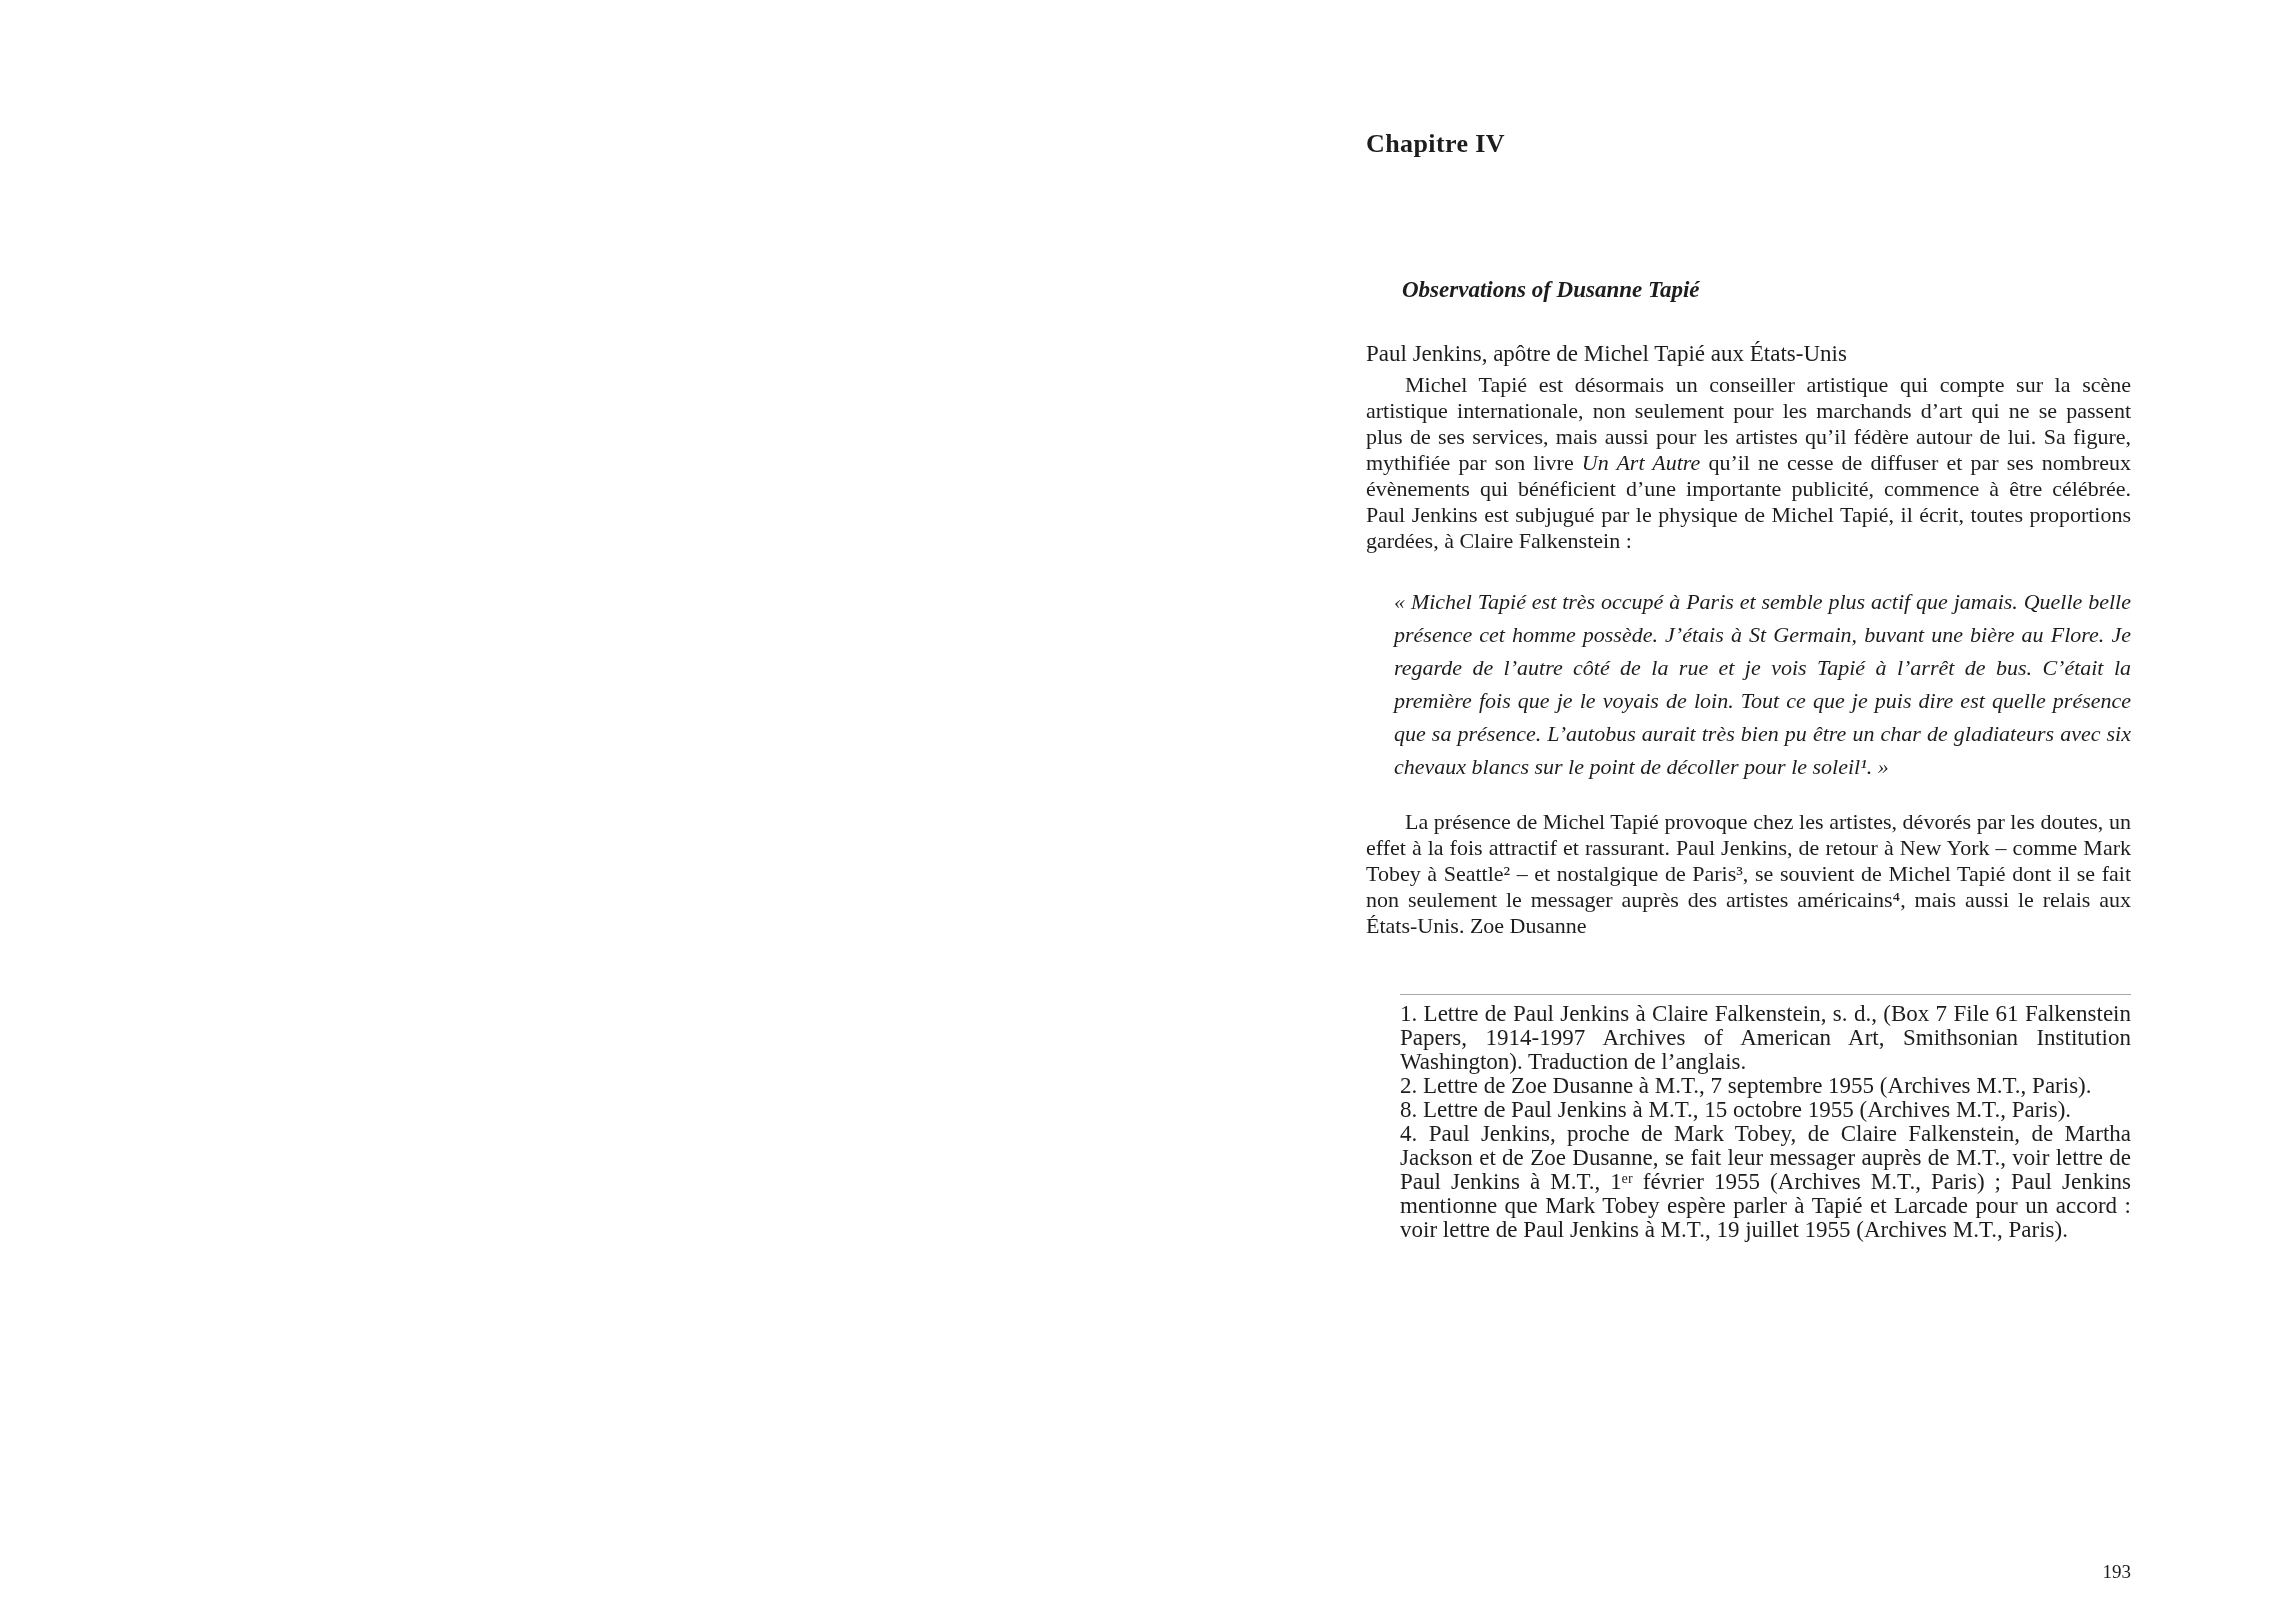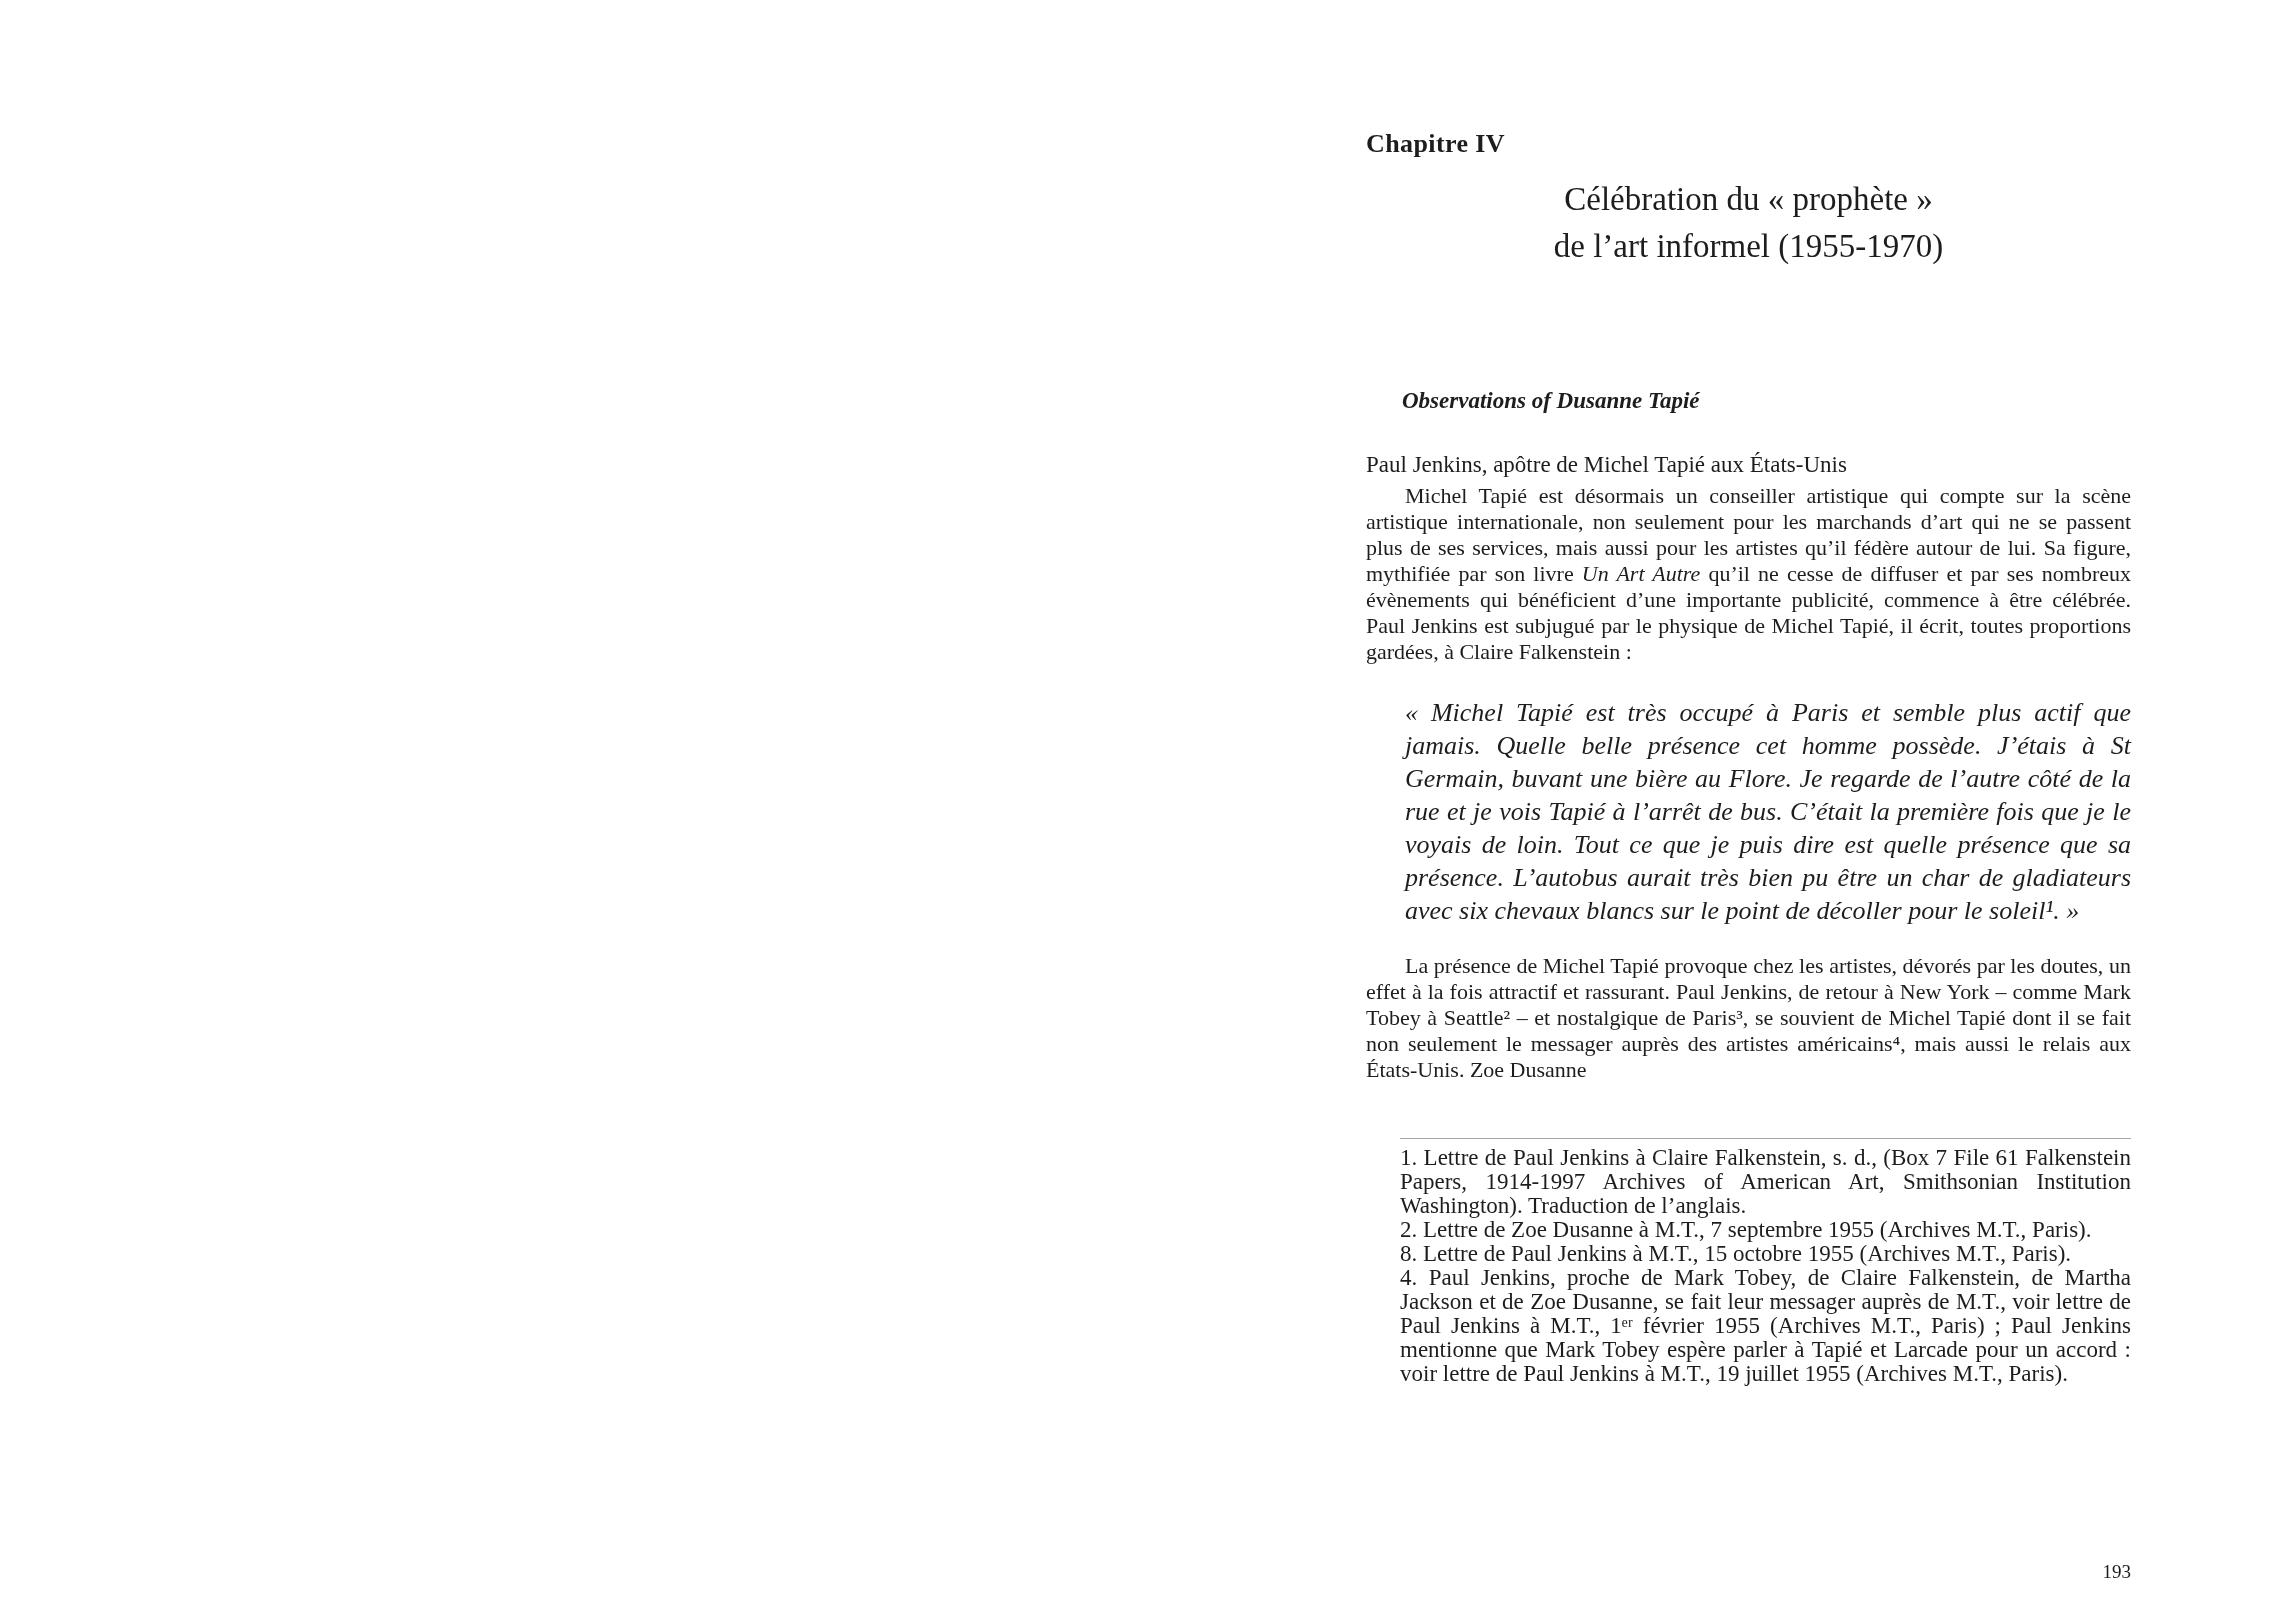--- a/index.html
+++ b/index.html
@@ -55,22 +55,22 @@
   .para1 {
     margin-top: 1.7px;
     text-indent: 39px;
   }
   .para2 {
     margin-top: 26px;
     text-indent: 39px;
   }
   .block-quote {
     margin-top: 31px;
-    margin-left: 39px;
-    font-size: 26px;
+    margin-left: 28px;
+    font-size: 22px;
     line-height: 33px;
     font-style: italic;
     text-align: justify;
   }
   .footnote-rule {
     margin-top: 55px;
     margin-left: 34px;
     width: 731px;
     border: none;
     border-top: 0.9px solid #a8a8a8;
@@ -92,21 +92,20 @@
   }
 </style>
 </head>
 <body>
 
 <div class="page">
   <div class="text-block">
 
     <h1 class="chapter-title">Chapitre IV</h1>
 
-    <h2 class="chapter-subtitle"><span>Célébration du « prophète »</span><br><span>de l’art informel (1955-1970)</span></h2>
 
     <h3 class="section-heading">Observations of Dusanne Tapié</h3>
 
     <p class="subsection-heading">Paul Jenkins, apôtre de Michel Tapié aux États-Unis</p>
 
     <p class="body-para para1"><span>Michel Tapié est désormais un conseiller artistique qui compte sur la scène artistique internationale, non seulement pour les marchands d’art qui ne se passent plus de ses services, mais aussi pour les artistes qu’il fédère autour de lui. Sa figure, mythifiée par son livre </span><em>Un Art Autre</em><span> qu’il ne cesse de diffuser et par ses nombreux évènements qui bénéficient d’une importante publicité, commence à être célébrée. Paul Jenkins est subjugué par le physique de Michel Tapié, il écrit, toutes proportions gardées, à Claire Falkenstein :</span></p>
 
     <blockquote class="block-quote">« Michel Tapié est très occupé à Paris et semble plus actif que jamais. Quelle belle présence cet homme possède. J’étais à St Germain, buvant une bière au Flore. Je regarde de l’autre côté de la rue et je vois Tapié à l’arrêt de bus. C’était la première fois que je le voyais de loin. Tout ce que je puis dire est quelle présence que sa présence. L’autobus aurait très bien pu être un char de gladiateurs avec six chevaux blancs sur le point de décoller pour le soleil¹. »</blockquote>
 
     <p class="body-para para2">La présence de Michel Tapié provoque chez les artistes, dévorés par les doutes, un effet à la fois attractif et rassurant. Paul Jenkins, de retour à New York – comme Mark Tobey à Seattle² – et nostalgique de Paris³, se souvient de Michel Tapié dont il se fait non seulement le messager auprès des artistes américains⁴, mais aussi le relais aux États-Unis. Zoe Dusanne</p>

